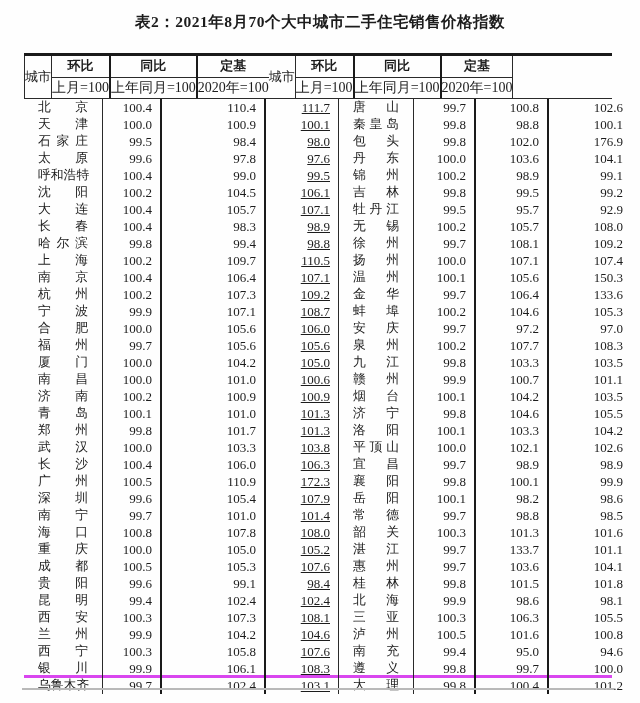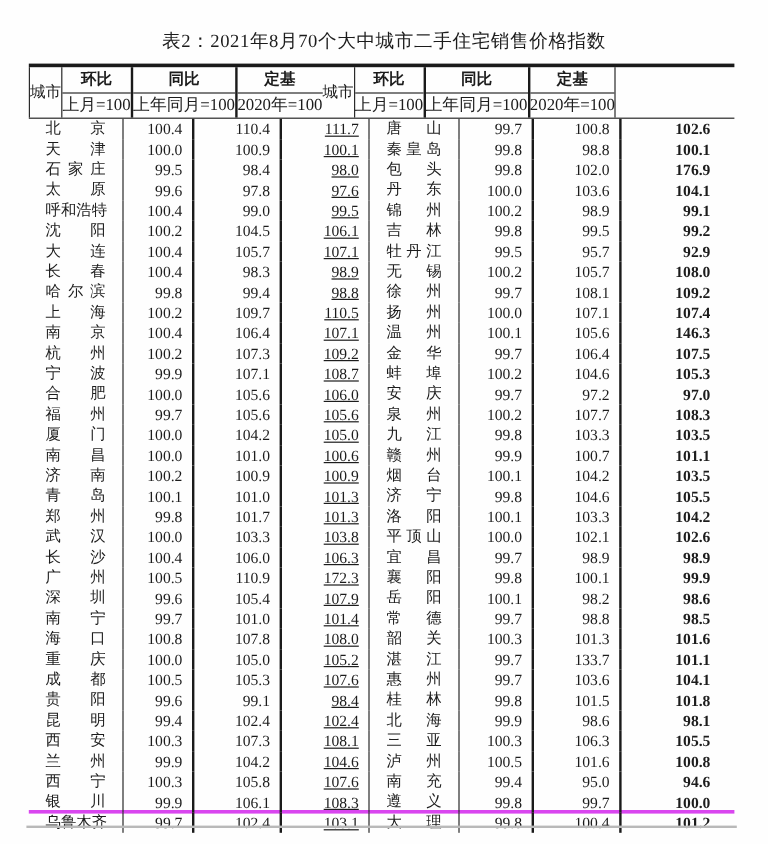--- a/index.html
+++ b/index.html
@@ -3,36 +3,36 @@
 <meta charset="utf-8">
 <style>
   html,body{margin:0;padding:0;}
   body{
     width:640px;height:703px;background:#ffffff;overflow:hidden;
     font-family:"Liberation Serif","DejaVu Serif",serif;color:#1c1c1c;
     position:relative;
   }
   .page{position:relative;width:640px;height:703px;background:#fefefe;}
   .title{
-    position:absolute;top:24px;left:0;width:640px;text-align:center;
-    font-size:15.5px;font-weight:normal;letter-spacing:0.5px;
+    position:absolute;top:12px;left:0;width:640px;text-align:center;
+    font-size:15.5px;font-weight:bold;letter-spacing:0.5px;
   }
   .table{
     position:absolute;left:24px;top:53px;width:588px;
     border-top:3px solid #1a1a1a;border-bottom:3px solid #d946ef;
     box-sizing:border-box;
   }
   .thead{display:flex;height:42px;border-bottom:1.5px solid #2a2a2a;}
   .tbody-wrap{display:flex;}
   .tbody{display:flex;flex-direction:column;height:576px;}
   .row{display:flex;flex:1;align-items:center;}
   .cell{box-sizing:border-box;height:100%;display:flex;align-items:center;}
   
-  .lh .c-city{width:79px;} .lh .c-mom{width:59px;} .lh .c-yoy{width:73px;} .lh .c-base{width:73px;text-decoration:underline;}
-  .rh .c-city{width:75px;} .rh .c-mom{width:62px;} .rh .c-yoy{width:73px;} .rh .c-base{width:82px;font-weight:bold;}
+  .lh .c-city{width:79px;} .lh .c-mom{width:59px;} .lh .c-yoy{width:104px;} .lh .c-base{width:73px;text-decoration:underline;}
+  .rh .c-city{width:75px;} .rh .c-mom{width:62px;} .rh .c-yoy{width:73px;} .rh .c-base{width:82px;}
   
   .c-city{border-right:1px solid #2a2a2a;}
   .c-mom{border-right:2px solid #1a1a1a;}
   .c-yoy{border-right:2px solid #1a1a1a;}
   .lh .c-base{border-right:1.5px solid #2a2a2a;}
   .rh .c-base{border-right:none;}
   
   .hcell{box-sizing:border-box;display:flex;flex-direction:column;}
   .hcity{justify-content:center;align-items:center;font-size:13px;}
   .thead .hcell.first{border-left:1px solid #2a2a2a;}
@@ -550,31 +550,31 @@
     <div class="cell num c-base">107.4</div>
   </div>
 
   <div class="row">
     <div class="cell city c-city">
               <span>温</span>
               <span>州</span>
             </div>
     <div class="cell num c-mom">100.1</div>
     <div class="cell num c-yoy">105.6</div>
-    <div class="cell num c-base">146.3</div>
+    <div class="cell num c-base">150.3</div>
   </div>
 
   <div class="row">
     <div class="cell city c-city">
               <span>金</span>
               <span>华</span>
             </div>
     <div class="cell num c-mom">99.7</div>
     <div class="cell num c-yoy">106.4</div>
-    <div class="cell num c-base">107.5</div>
+    <div class="cell num c-base">133.6</div>
   </div>
 
   <div class="row">
     <div class="cell city c-city">
               <span>蚌</span>
               <span>埠</span>
             </div>
     <div class="cell num c-mom">100.2</div>
     <div class="cell num c-yoy">104.6</div>
     <div class="cell num c-base">105.3</div>

